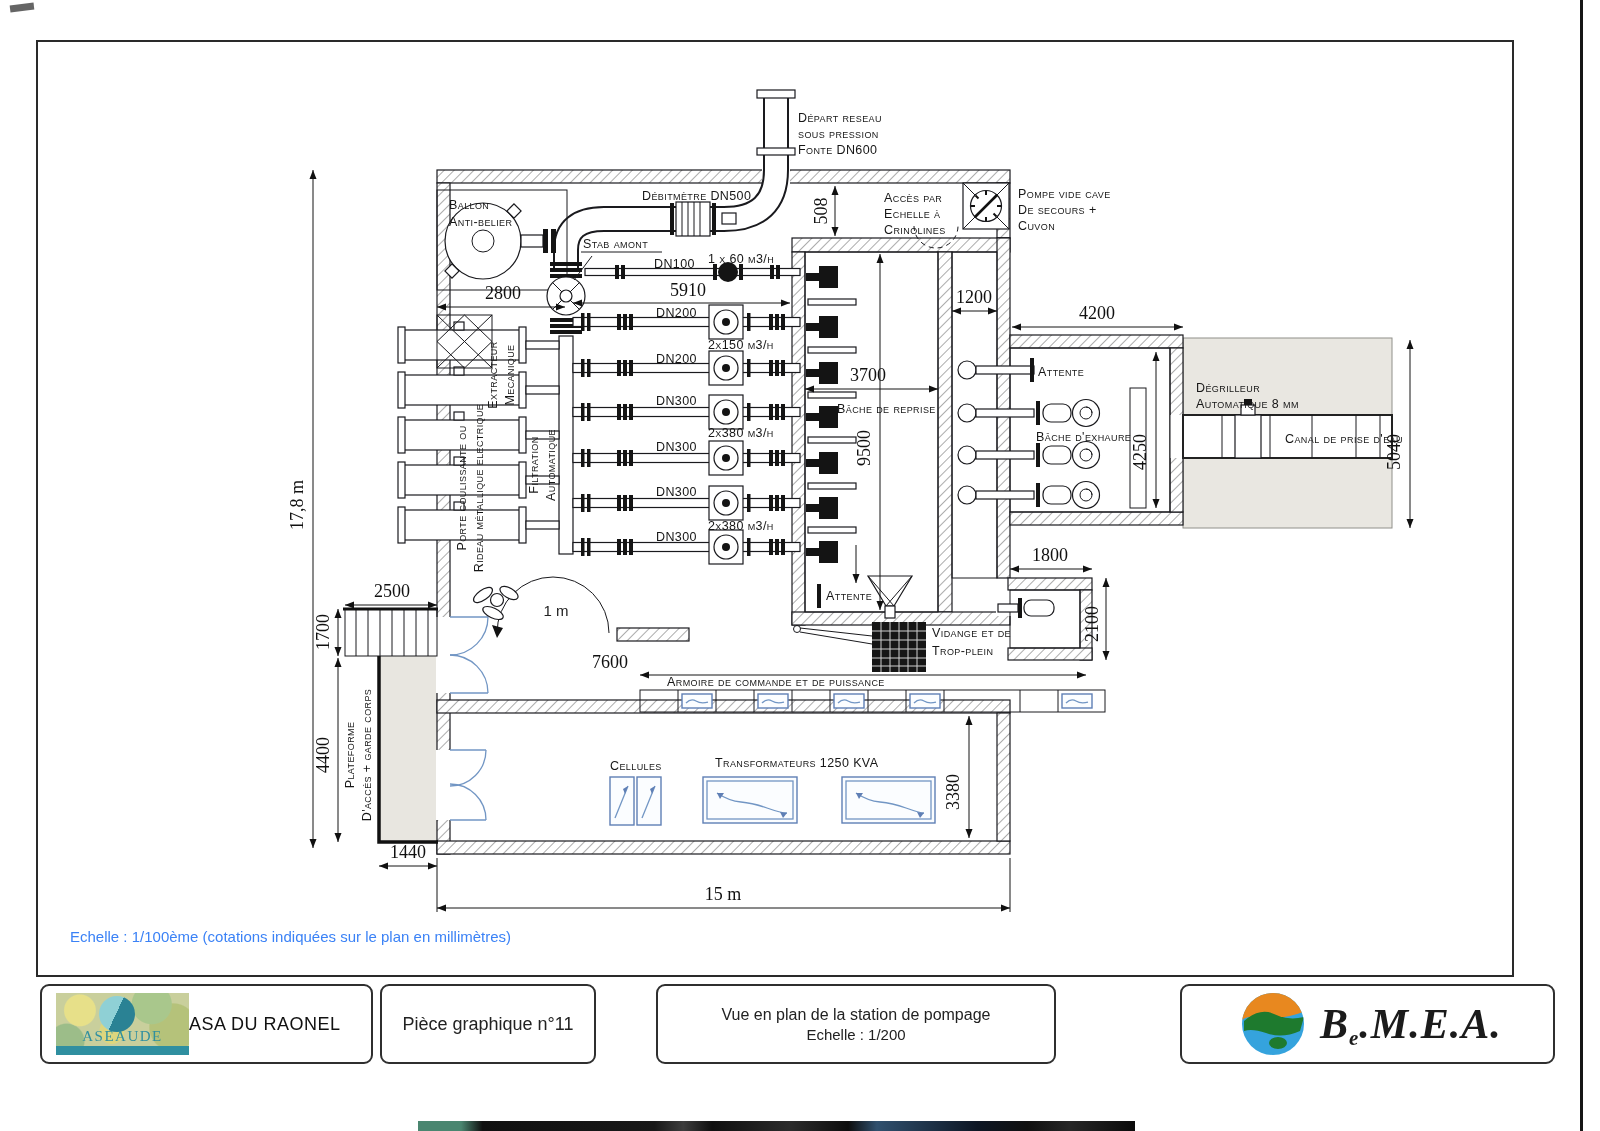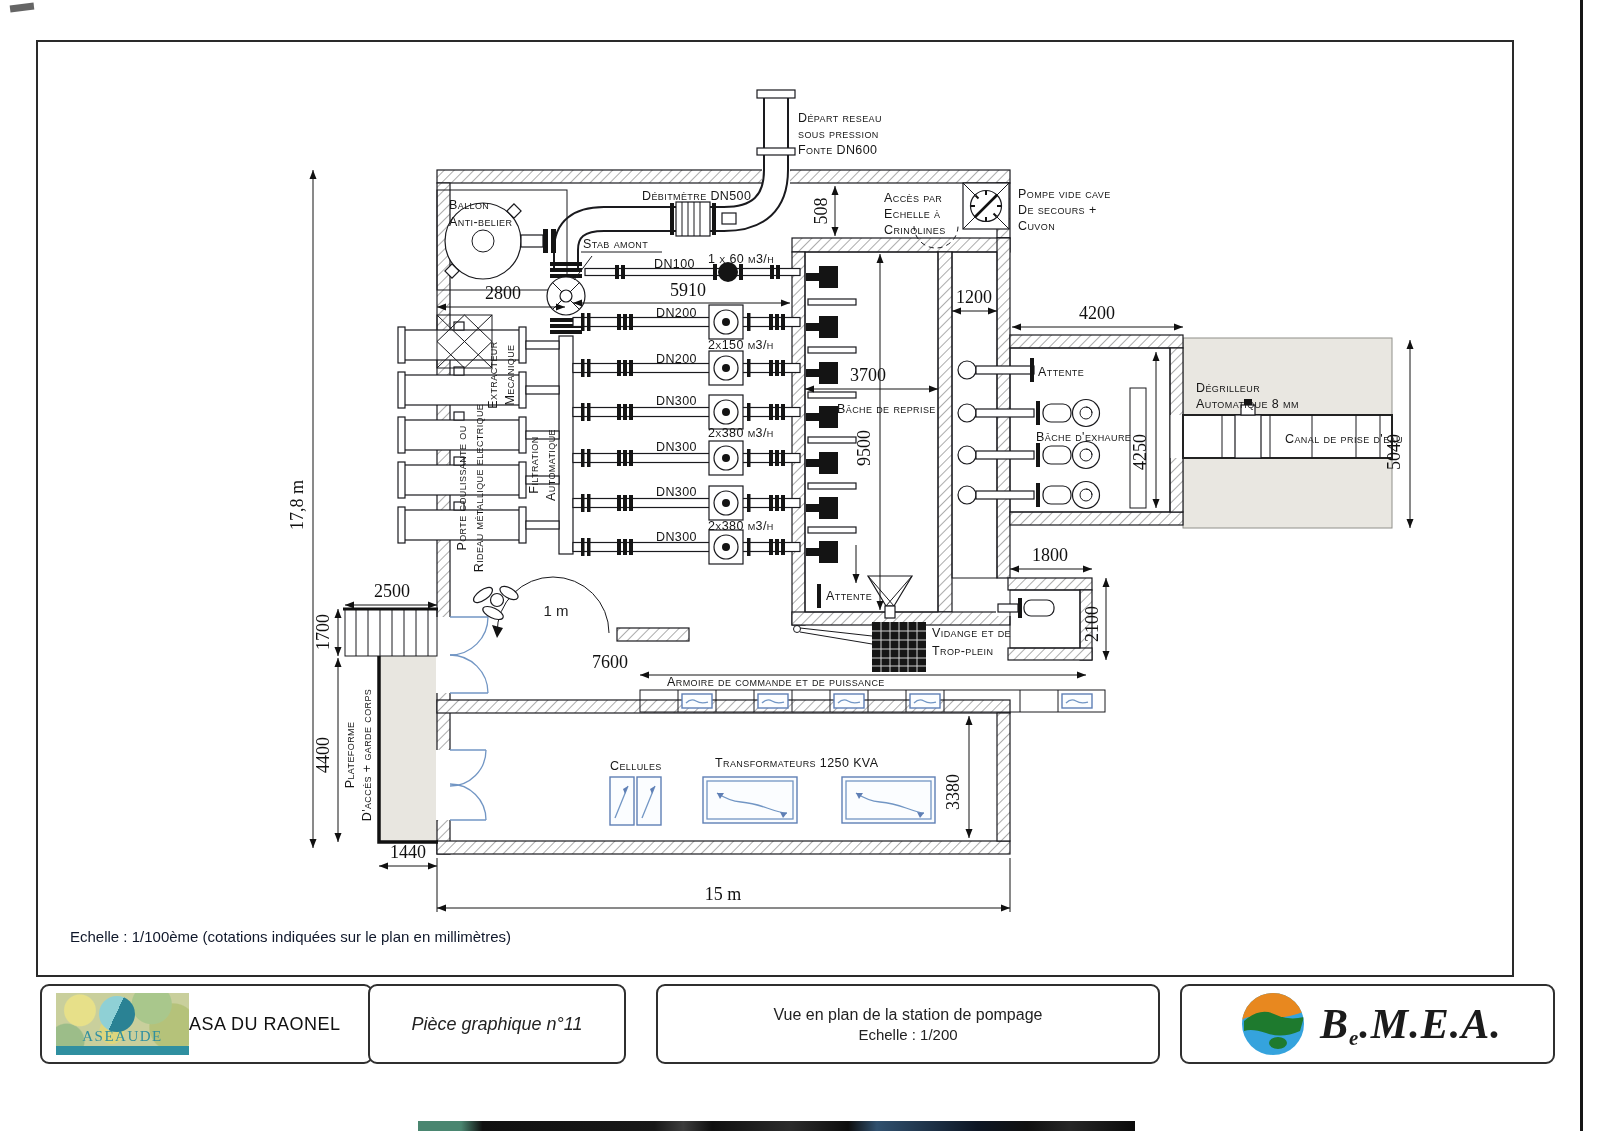--- a/index.html
+++ b/index.html
@@ -1,22 +1,22 @@
 <!DOCTYPE html>
 <html><head>
 <meta charset="utf-8">
 <style>
   html,body{margin:0;padding:0;background:#fff;}
   body{width:1600px;height:1131px;position:relative;font-family:"Liberation Sans",sans-serif;overflow:hidden;}
   .frame{position:absolute;left:36px;top:40px;width:1474px;height:933px;border:2px solid #2a2a2a;background:#fff;}
-  .note{position:absolute;left:70px;top:928px;font-size:15px;color:#0f172a;}
+  .note{position:absolute;left:70px;top:928px;font-size:15px;color:#3b82f6;}
   .tblock{position:absolute;top:984px;height:80px;border:2px solid #2f2f2f;border-radius:9px;background:#fff;display:flex;align-items:center;justify-content:center;box-sizing:border-box;}
   .tb1{left:40px;width:333px;justify-content:flex-start;}
-  .tb2{left:368px;width:258px;font-style:italic;}
-  .tb3{left:656px;width:504px;flex-direction:column;gap:2px;}
+  .tb2{left:380px;width:216px;}
+  .tb3{left:656px;width:400px;flex-direction:column;gap:2px;}
   .tb4{left:1180px;width:375px;justify-content:flex-start;padding-left:58px;gap:14px;}
   .orgname{font-size:18px;letter-spacing:.5px;color:#111;}
   .piece{font-size:18px;color:#222;}
   .t3a{font-size:16px;color:#222;}
   .t3b{font-size:15px;color:#222;}
   .logo{position:relative;width:133px;height:62px;margin-left:14px;overflow:hidden;
         background-color:#c9cf9c;
         background-image:radial-gradient(circle at 18% 28%, #e7e089 0 13%, transparent 14%),
           radial-gradient(circle at 72% 18%, #a9c78c 0 18%, transparent 19%),
           radial-gradient(circle at 42% 62%, #dcd67e 0 14%, transparent 15%),

